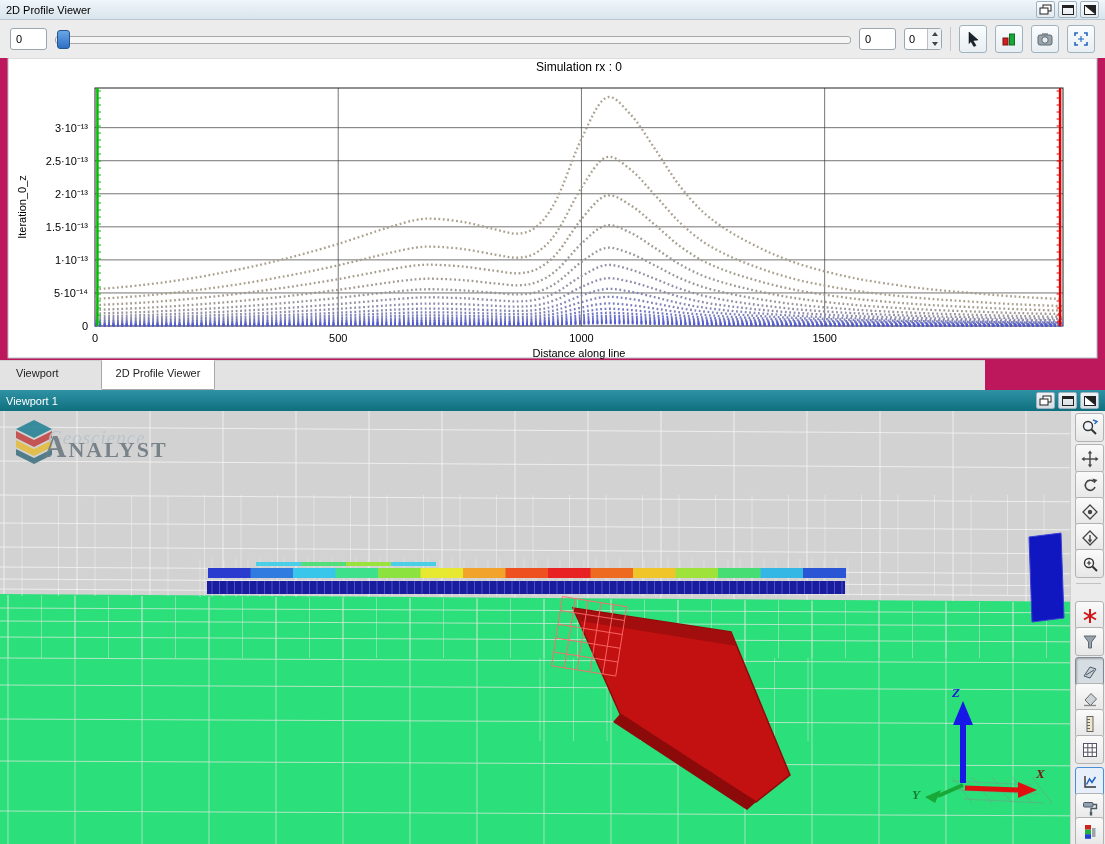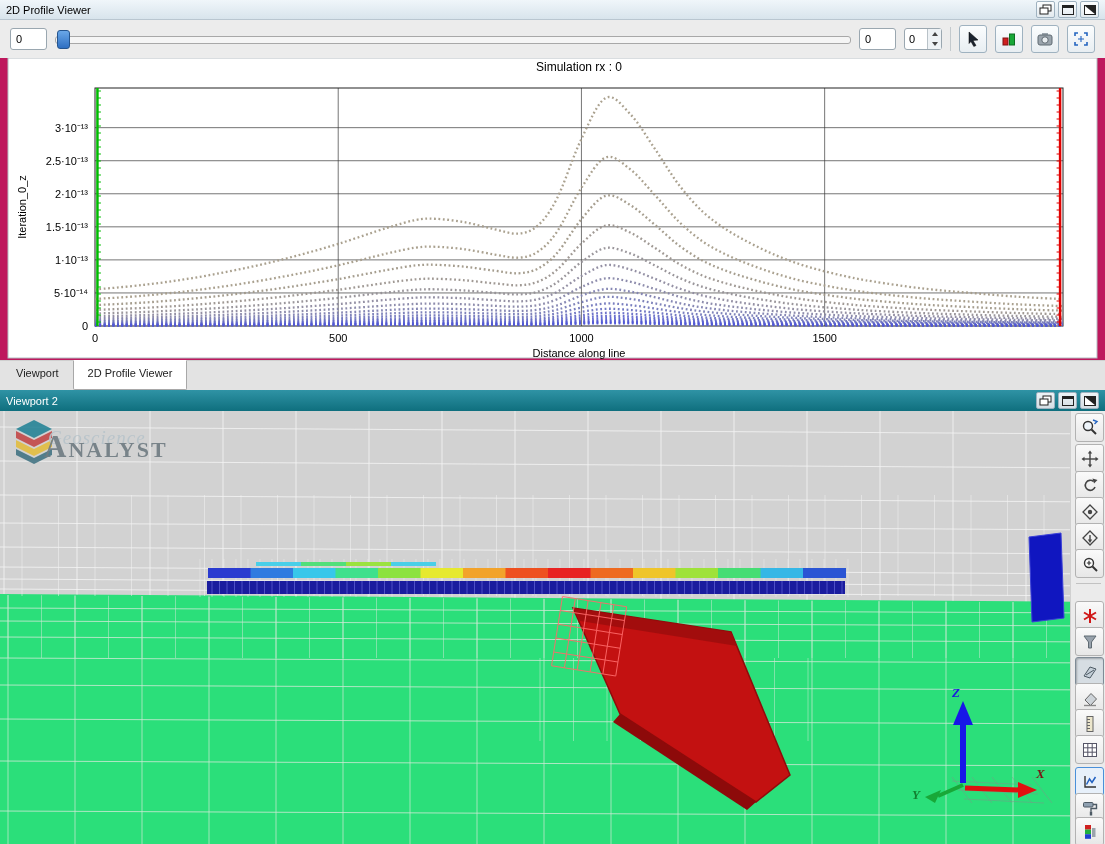--- a/index.html
+++ b/index.html
@@ -35,22 +35,22 @@
   .tri-up{width:0;height:0;border-left:3px solid transparent;border-right:3px solid transparent;border-bottom:4px solid #444;}
   .tri-dn{width:0;height:0;border-left:3px solid transparent;border-right:3px solid transparent;border-top:4px solid #444;}
   .tsep{width:1px;height:24px;background:#c3c9cd;}
   .iconbtn{width:26px;height:26px;display:flex;align-items:center;justify-content:center;
            background:linear-gradient(#fbfdfe,#e8eef2);border:1px solid #9fb2c0;border-radius:3px;}
 
   
   #chart-host{position:absolute;top:58px;left:0;width:1105px;height:302px;}
 
   
-  #tabbar{position:absolute;top:360px;left:0;width:1105px;height:30px;background:#e3e3e3;
-          border-top:1px solid #cfcfcf;display:flex;align-items:stretch;padding-left:2px;box-sizing:border-box;}
+  #tabbar{position:absolute;top:360px;left:0;width:985px;height:30px;background:#e3e3e3;
+          border-top:1px solid #cfcfcf;display:flex;align-items:stretch;padding-left:2px;box-sizing:border-box;gap:28px;}
   .tab{padding:6px 14px 0 14px;color:#222;}
   .tab.active{background:#fff;border:1px solid #a8a8a8;border-top:1px solid #fff;margin-top:-1px;
               border-radius:0 0 2px 2px;}
 
   
   #scene-wrap{position:absolute;top:411px;left:0;width:1105px;height:433px;background:#d2d2d2;}
   #scene-svg{position:absolute;left:0;top:0;}
   .overlay{position:absolute;pointer-events:none;}
   #logo-geo{font:italic 19px "Liberation Serif",serif;color:#b7c3ca;letter-spacing:1px;}
   #logo-analyst{font:31px "Liberation Serif",serif;font-variant:small-caps;color:#6f7b82;letter-spacing:2px;}
@@ -257,21 +257,21 @@
         <line x1="97.4321608040201" y1="264" x2="100.9321608040201" y2="264" stroke="#00bb00" stroke-width="1"></line>
         <line x1="1056.5814070351757" y1="264" x2="1060.0814070351757" y2="264" stroke="#e00000" stroke-width="1"></line>
       </svg></div>
 
   <div id="tabbar">
     <div class="tab">Viewport</div>
     <div class="tab active">2D Profile Viewer</div>
   </div>
 
   <div class="titlebar" id="vp-titlebar">
-    <span class="win-title">Viewport 2</span>
+    <span class="win-title">Viewport 1</span>
     <span class="win-buttons">
       <span class="win-btn">
         <svg width="14" height="12">
             <rect x="4" y="1" width="8" height="6" fill="#fff" stroke="#222"></rect>
             <rect x="1" y="4" width="8" height="6" fill="#fff" stroke="#222"></rect>
           </svg>
       </span>
       <span class="win-btn">
         <svg width="14" height="12">
             <rect x="1.5" y="1.5" width="11" height="9" fill="none" stroke="#222"></rect>

